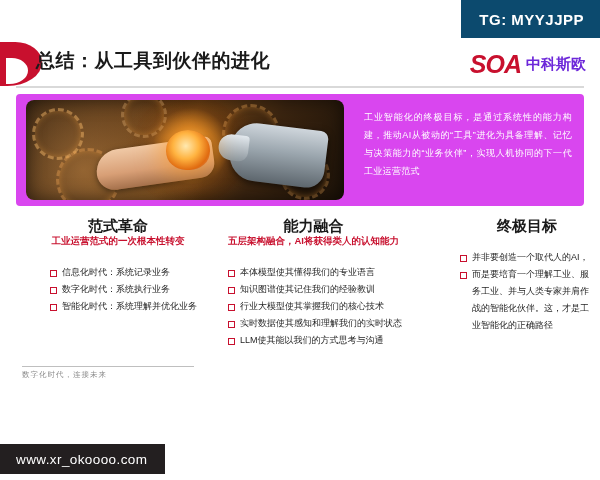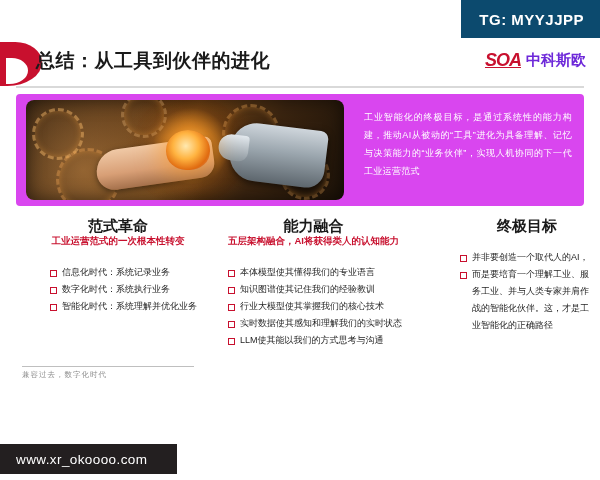--- a/index.html
+++ b/index.html
@@ -77,25 +77,24 @@
   }
   .brand {
     position: absolute;
     right: 14px; top: 12px;
     display: flex;
     align-items: center;
     gap: 5px;
   }
   .brand-soa {
     color: #c8102e;
-    font-size: 18px;
+    font-size: 25px;
     font-weight: bold;
     font-style: italic;
     letter-spacing: -1px;
-    text-decoration: underline;
   }
   .brand-cn {
     color: #6d28d9;
     font-size: 15px;
     font-weight: bold;
     letter-spacing: 0px;
   }
   .header-rule {
     position: absolute;
     left: 16px; top: 48px;
@@ -246,21 +245,21 @@
   
   .site-badge {
     position: absolute;
     left: 0; bottom: 6px;
     height: 30px;
     background: #231f20;
     color: #ffffff;
     font-size: 13.5px;
     display: flex;
     align-items: center;
-    padding: 0 30px 0 16px;
+    padding: 0 18px 0 16px;
     letter-spacing: 0.4px;
   }
 </style>
 </head>
 <body>
 
 <div class="topbar">
   <div class="tg-badge">TG: MYYJJPP</div>
 </div>
 
@@ -319,17 +318,17 @@
       <div class="col-sub"></div>
       <ul class="bullets">
         <li>并非要创造一个取代人的AI，</li>
         <li>而是要培育一个理解工业、服务工业、并与人类专家并肩作战的智能化伙伴。这，才是工业智能化的正确路径</li>
       </ul>
     </div>
 
   </div>
 
   <div class="foot-rule"></div>
-  <div class="foot-text">兼容过去，数字化时代</div>
+  <div class="foot-text">数字化时代，连接未来</div>
 
 </div>
 
 <div class="site-badge">www.xr_okoooo.com</div>
 
 </body></html>

